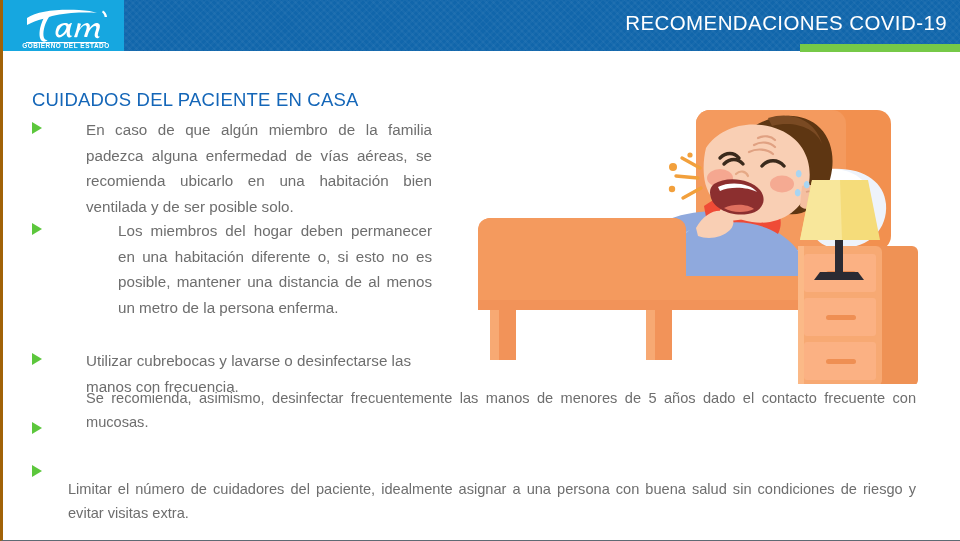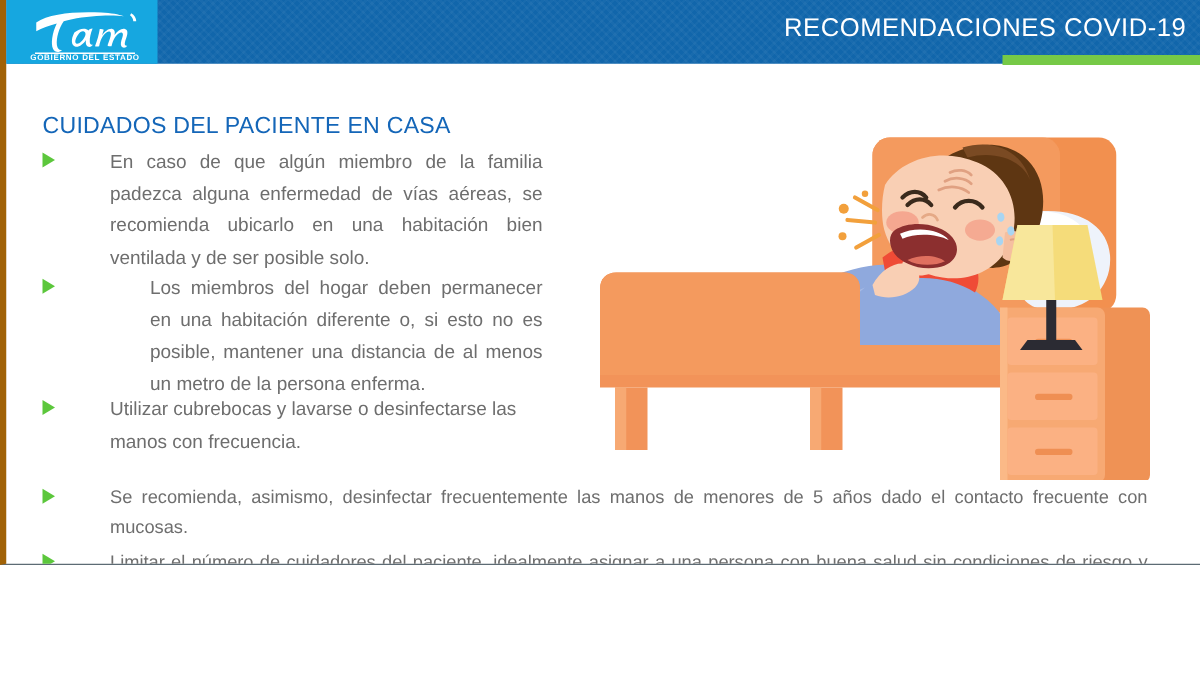--- a/index.html
+++ b/index.html
@@ -5,23 +5,23 @@
   html,body{margin:0;padding:0;}
   body{
     width:960px;height:541px;
     background:#ffffff;
     font-family:"Liberation Sans", sans-serif;
     overflow:hidden;
     position:relative;
   }
   .slide{
     position:absolute;inset:0;
-    width:960px;height:452px;
+    width:960px;height:541px;
     background:#ffffff;
-    border-left:5px solid #a16207;
+    border-left:3px solid #a16207;
     border-bottom:1px solid #5d6b74;
     box-sizing:border-box;
     overflow:hidden;
   }
 
   
   .header{
     position:absolute;left:0;top:0;width:960px;height:51px;
   }
   .header-blue{
@@ -90,23 +90,23 @@
   
   .col-full{ width:884px; }
   .col-full .btext{
     text-align:justify;
     font-size:14.6px;
     line-height:24px;
   }
 
   #b1{ left:29px; top:117px; }
   #b2{ left:29px; top:218px;gap:32px; }
-  #b3{ left:29px; top:315px; }
-  #b4{ left:29px; top:386px; }
-  #b5{ left:29px; top:438px; }
+  #b3{ left:29px; top:348px; }
+  #b4{ left:29px; top:386px;align-items:flex-end; }
+  #b5{ left:29px; top:460px;flex-direction:column; }
 
   
   .illus{
     position:absolute;left:465px;top:88px;width:470px;height:296px;
   }
   .illus svg{display:block;width:470px;height:296px;}
 </style>
 </head>
 <body>
 

